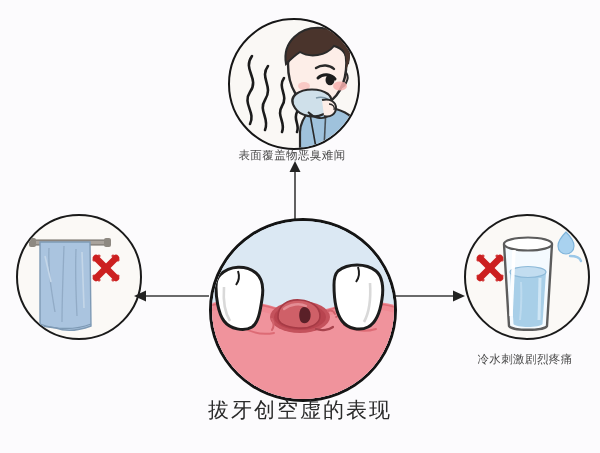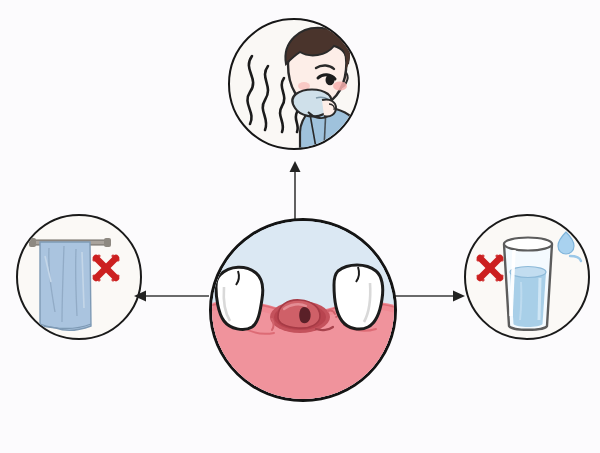--- a/index.html
+++ b/index.html
@@ -129,20 +129,21 @@
       <path d="M66,74 C74,68 90,68 98,74 C104,79 102,90 94,94 C84,99 70,96 65,88 C61,82 62,77 66,74 Z" fill="#cfe0ea" stroke="#2a2a2a" stroke-width="2.2"></path>
       <path d="M78,92 C84,98 92,100 98,96" fill="none" stroke="#2a2a2a" stroke-width="1.8"></path>
       <path d="M86,78 C92,76 98,78 101,82" fill="none" stroke="#7e98a8" stroke-width="1.4"></path>
 
       <path d="M92,80 C100,78 106,82 106,88 C106,94 100,98 94,96" fill="#fdeee8" stroke="#2a2a2a" stroke-width="2"></path>
       <path d="M99,84 C103,84 105,87 104,90" fill="none" stroke="#2a2a2a" stroke-width="1.3"></path>
 
       <path d="M80,94 C82,106 84,116 86,128" fill="none" stroke="#2a2a2a" stroke-width="1.6"></path>
     </svg>
   </div>
+  <div class="caption cap-top">表面覆盖物恶臭难闻</div>
 
   <div class="arrow arrow-up">
     <svg width="14" height="62" viewBox="0 0 14 62">
       <line x1="7" y1="62" x2="7" y2="10" stroke="#3a3a3a" stroke-width="1.6"></line>
       <path d="M7,1 L12.5,12 L1.5,12 Z" fill="#222"></path>
     </svg>
   </div>
 
   <div class="circle circle-left">
     <svg width="122" height="122" viewBox="0 0 122 122">
@@ -212,20 +213,21 @@
         <path d="M27,7 L7,27"></path>
       </g>
       <g stroke="#cc2020" stroke-width="3" stroke-linecap="round" opacity="0.85">
         <path d="M5,9 L10,5"></path>
         <path d="M29,9 L24,5"></path>
         <path d="M5,25 L10,29"></path>
         <path d="M29,25 L24,29"></path>
       </g>
     </svg>
   </div>
+  <div class="caption cap-right">冷水刺激剧烈疼痛</div>
 
   <div class="arrow arrow-right">
     <svg width="76" height="16" viewBox="0 0 76 16">
       <line x1="0" y1="8" x2="64" y2="8" stroke="#3a3a3a" stroke-width="1.6"></line>
       <path d="M75,8 L63,2.5 L63,13.5 Z" fill="#222"></path>
     </svg>
   </div>
 
   <div class="circle circle-center">
     <svg width="182" height="178" viewBox="0 0 182 178">
@@ -262,14 +264,15 @@
       <path d="M26,50 C28,56 27,60 24,64" fill="none" stroke="#1c1c1c" stroke-width="2"></path>
       <path d="M12,66 C11,80 13,92 18,100" fill="none" stroke="#d9d9d9" stroke-width="2.6"></path>
 
       <path d="M126,50 C136,42 154,42 164,50 C170,55 172,66 170,78 C168,92 164,102 156,106
                C148,110 136,108 130,100 C124,92 122,76 122,64 C122,57 123,53 126,50 Z" fill="#ffffff" stroke="#1c1c1c" stroke-width="3" stroke-linejoin="round"></path>
       <path d="M146,46 C148,52 147,57 144,61" fill="none" stroke="#1c1c1c" stroke-width="2"></path>
       <path d="M158,62 C159,78 157,92 152,101" fill="none" stroke="#d9d9d9" stroke-width="2.6"></path>
     </svg>
   </div>
 
+  <div class="main-title">拔牙创空虚的表现</div>
 
 </div>
 
 </body></html>

